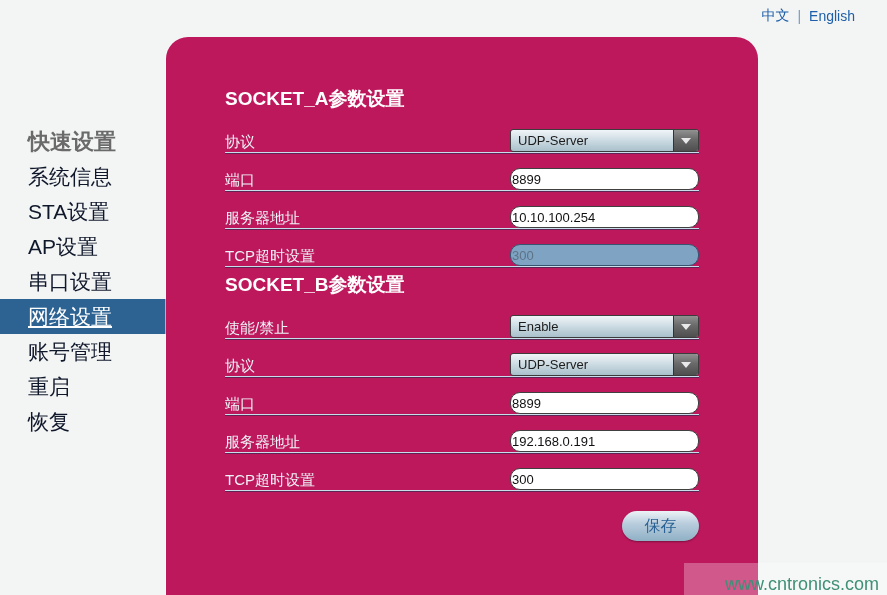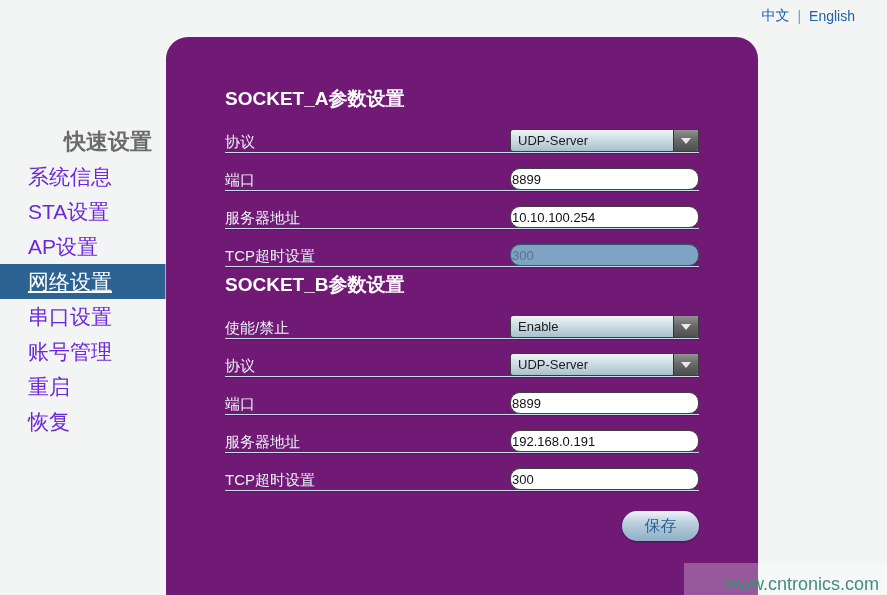--- a/index.html
+++ b/index.html
@@ -9,28 +9,28 @@
     font-family:"Liberation Sans", sans-serif;
   }
 
   
   .lang-bar { position:absolute; top:7px; right:32px; font-size:14px; display:flex; align-items:center; }
   .lang-link { color:#1e5fa9; cursor:pointer; }
   .lang-sep { color:#6e9cc8; margin:0 8px; font-size:14px; }
 
   
   .sidebar { position:absolute; left:0; top:124px; width:166px; }
-  .side-item { height:35px; line-height:35px; padding-left:28px; font-size:21px; color:#6d28d9; cursor:pointer; white-space:nowrap; }
-  .side-item.head { font-weight:bold; color:#6a6a6a; font-size:22px;margin-left:36px; }
+  .side-item { height:35px; line-height:35px; padding-left:28px; font-size:21px; color:#0f172a; cursor:pointer; white-space:nowrap; }
+  .side-item.head { font-weight:bold; color:#6a6a6a; font-size:22px; }
   .side-item.selected { background:#2c6393; color:#ffffff; text-decoration:underline; }
 
   
   .panel {
     position:absolute; left:166px; top:37px; width:592px; height:558px;
-    background:#701a75; border-radius:22px 22px 0 0;
+    background:#be185d; border-radius:22px 22px 0 0;
     box-sizing:border-box; padding:50px 59px 0 59px;
     box-shadow:-1px 0 0 rgba(255,255,255,.55);
   }
   .section-title { margin:0; font-size:19px; font-weight:bold; color:#ffffff; height:28px; line-height:24px; }
   .section.second .section-title { margin-top:6px; }
 
   .row {
     height:37px; display:flex; align-items:flex-end; justify-content:space-between;
     border-bottom:1px solid #c9ddeb;
     box-shadow:0 1px 0 rgba(19,48,77,.55);
@@ -88,22 +88,22 @@
   <span class="lang-link">中文</span>
   <span class="lang-sep">|</span>
   <span class="lang-link">English</span>
 </div>
 
 <div class="sidebar">
     <div class="side-item head">快速设置</div>
     <div class="side-item">系统信息</div>
     <div class="side-item">STA设置</div>
     <div class="side-item">AP设置</div>
+    <div class="side-item">串口设置</div>
     <div class="side-item selected">网络设置</div>
-    <div class="side-item">串口设置</div>
     <div class="side-item">账号管理</div>
     <div class="side-item">重启</div>
     <div class="side-item">恢复</div>
   </div>
 
 <div class="panel">
   <div id="sections">
       <div class="section">
         <h2 class="section-title">SOCKET_A参数设置</h2>
         <div class="row">

